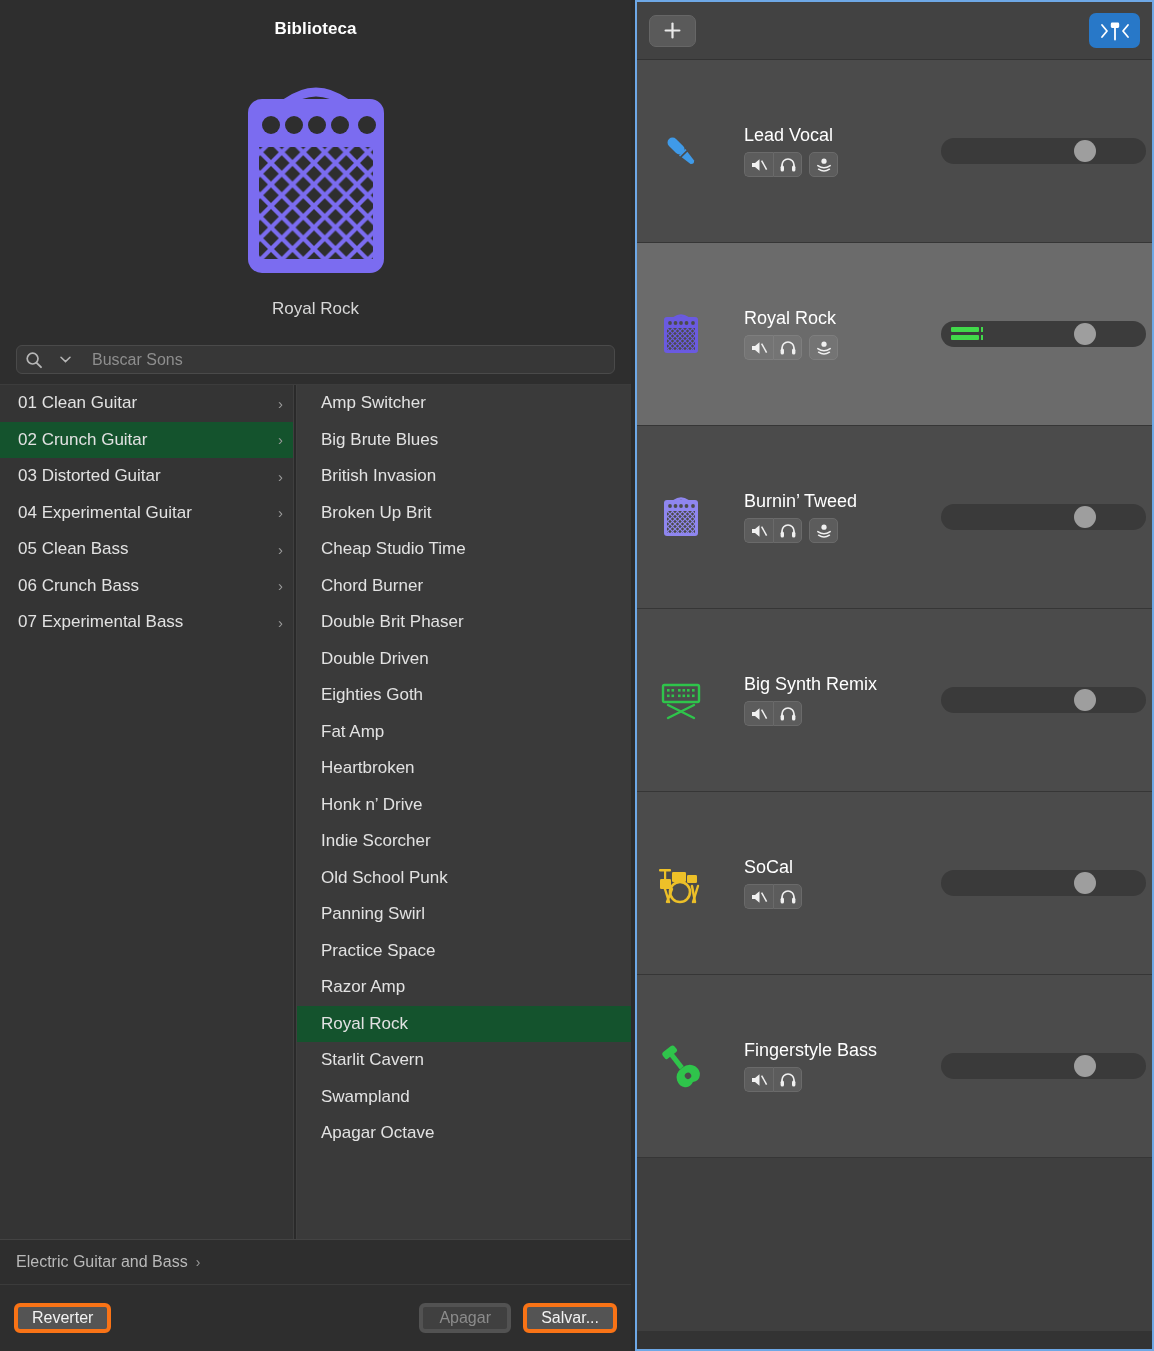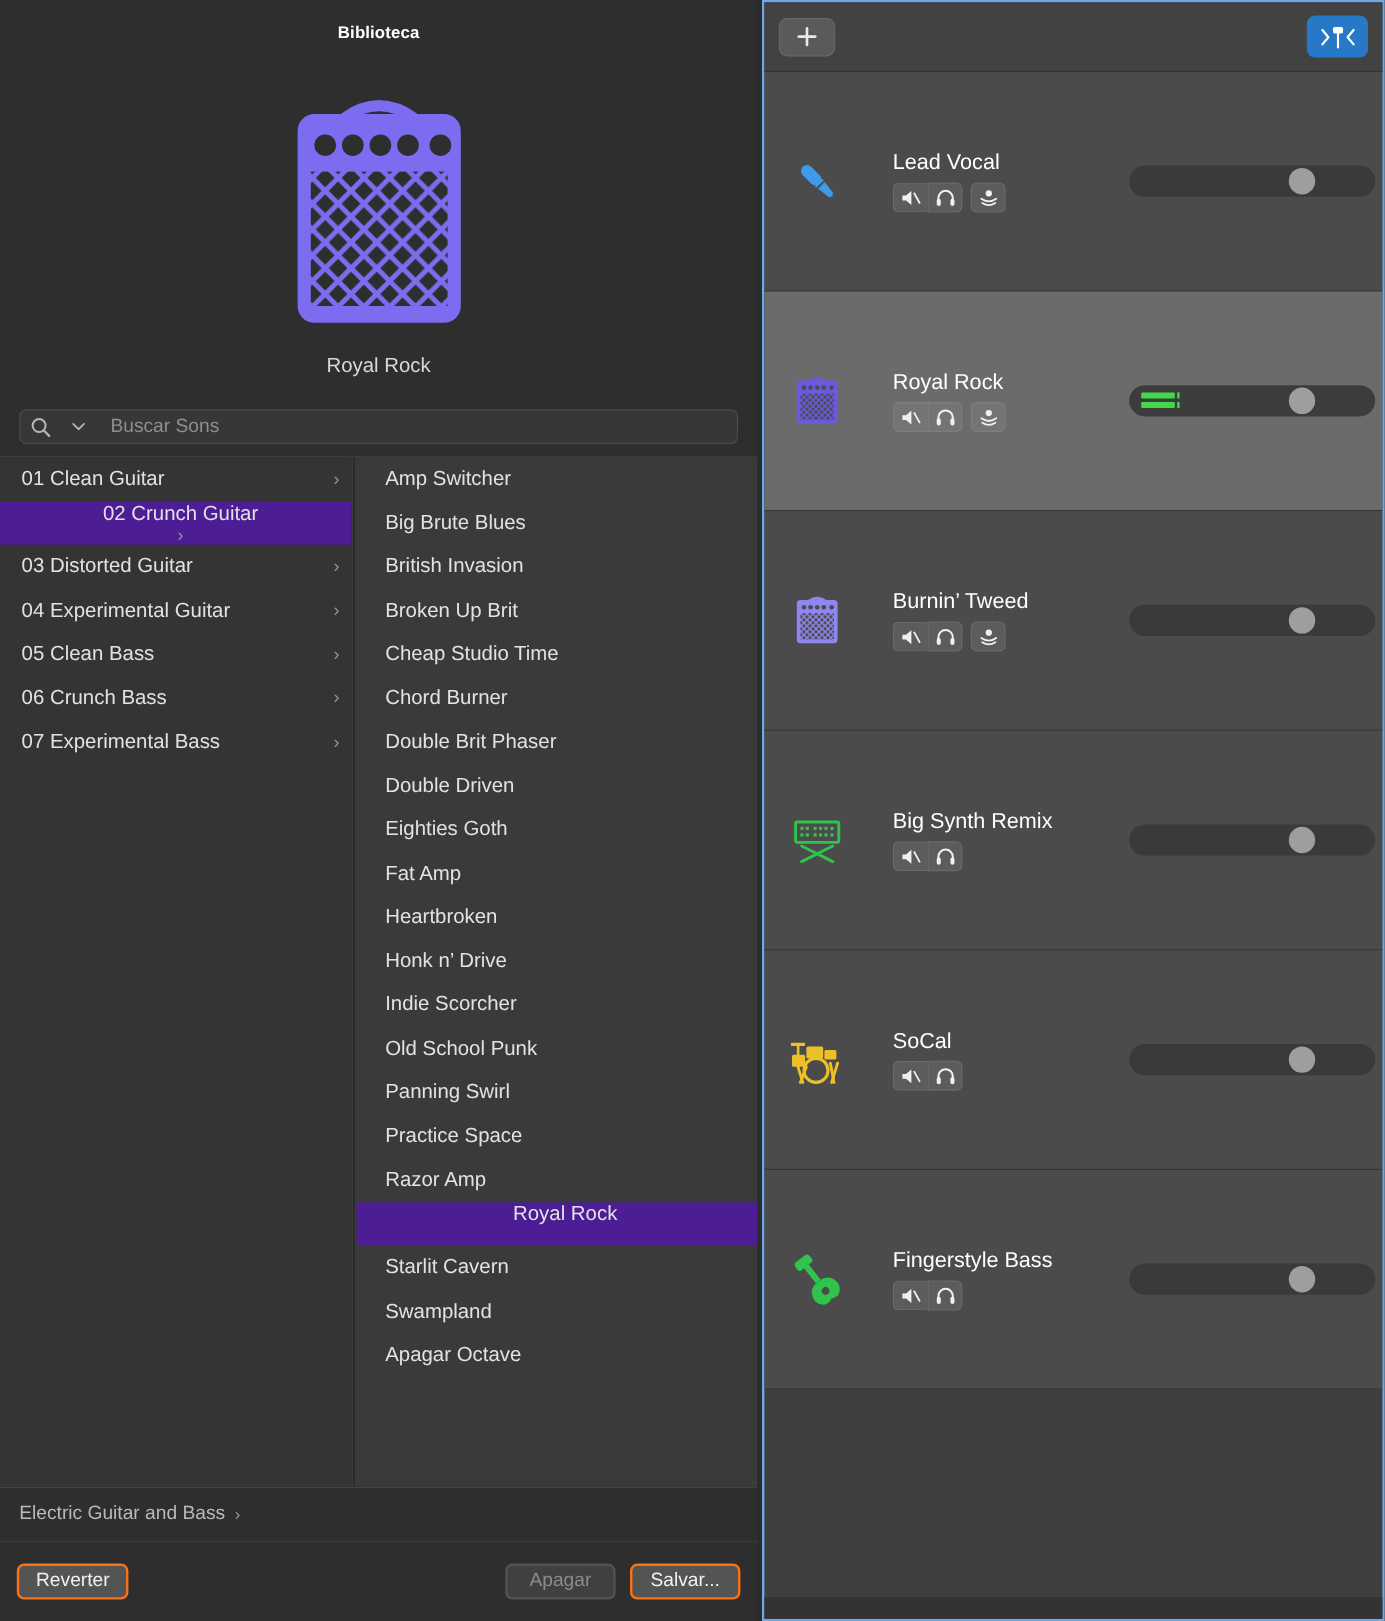--- a/index.html
+++ b/index.html
@@ -14,21 +14,21 @@
   
   .library {
     position: relative;
     width: 631px; height: 1351px;
     background: #2e2e2e;
     display: flex; flex-direction: column;
   }
   .lib-title {
     text-align: center;
     color: #ffffff;
-    font-size: 14px;
+    font-size: 17px;
     font-weight: bold;
     padding-top: 19px;
     letter-spacing: .1px;
   }
   .preview {
     flex: 0 0 auto;
     height: 300px;
     display: flex; flex-direction: column;
     align-items: center; justify-content: flex-start;
     padding-top: 38px;
@@ -72,41 +72,41 @@
   .row {
     display: flex; align-items: center;
     height: 36.5px;
     padding: 0 10px 0 18px;
     color: #e2e2e2;
     font-size: 17px;
     white-space: nowrap;
   }
   .row .rlabel { flex: 1 1 auto; }
   .row .chev { color: #9a9a9a; font-size: 15px; }
-  .row.selected { background: #4c1d95; flex-direction: column; }
+  .row.selected { background: #14532d; }
   .col-items .row { padding-left: 24px; }
 
   .lib-footer { border-top: 1px solid #434343; background: #2e2e2e; }
   .breadcrumb {
     display: flex; align-items: center; gap: 8px;
     height: 45px; padding: 0 16px;
     color: #b9b9b9; font-size: 16px;
     border-bottom: 1px solid #3b3b3b;
   }
   .breadcrumb .bchev { color: #9a9a9a; font-size: 14px; }
   .btnbar {
     display: flex; align-items: center;
     height: 66px; padding: 0 14px;
     gap: 12px;
   }
   .btn {
     height: 30px;
     border-radius: 6px;
     background: #545454;
-    border: 2px solid #f97316;
+    border: 4px solid #f97316;
     color: #f2f2f2;
     font-size: 16px;
     display: flex; align-items: center; justify-content: center;
     padding: 0 14px;
     min-width: 92px;
   }
   .btn.disabled { color: #8b8b8b; background: #404040; border-color: #525252; }
   .btn.spacer-left { margin-left: auto; }
 
   

